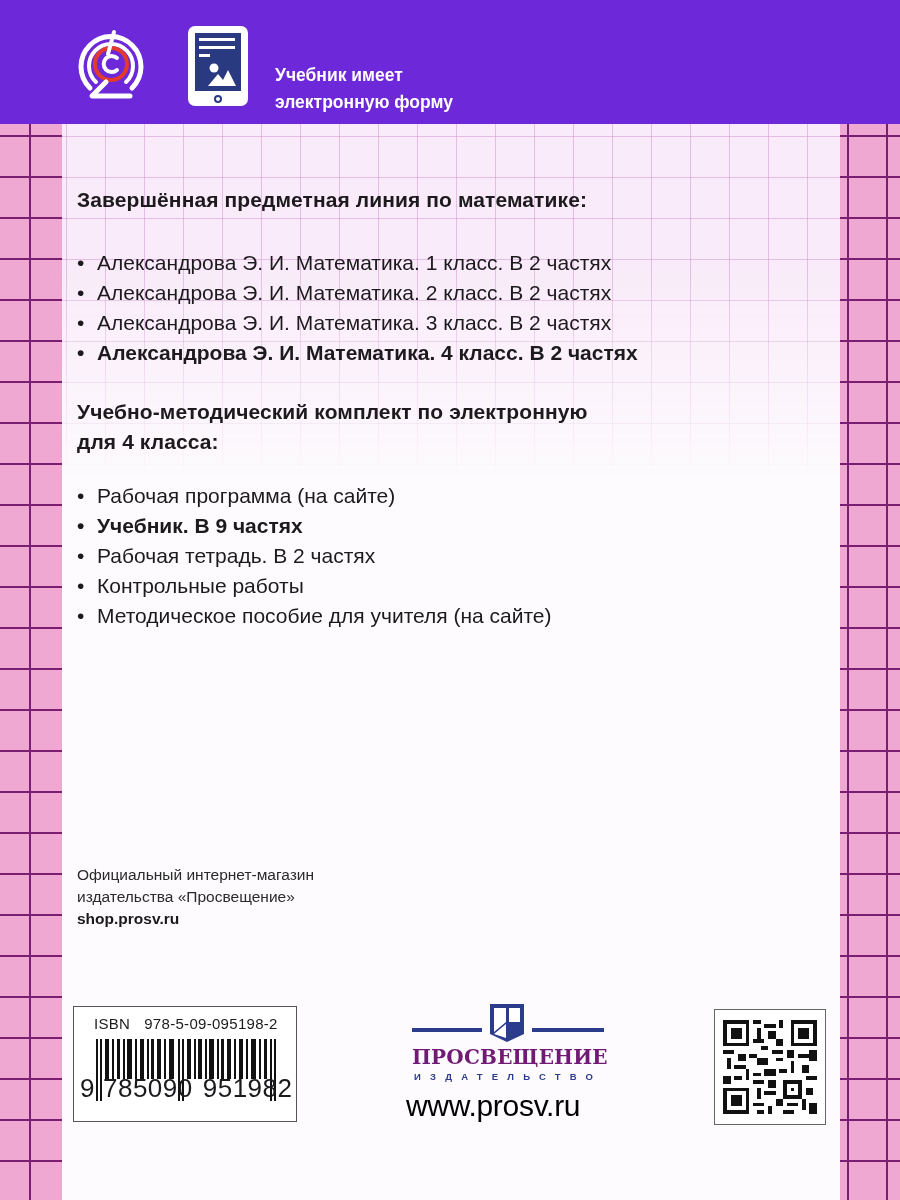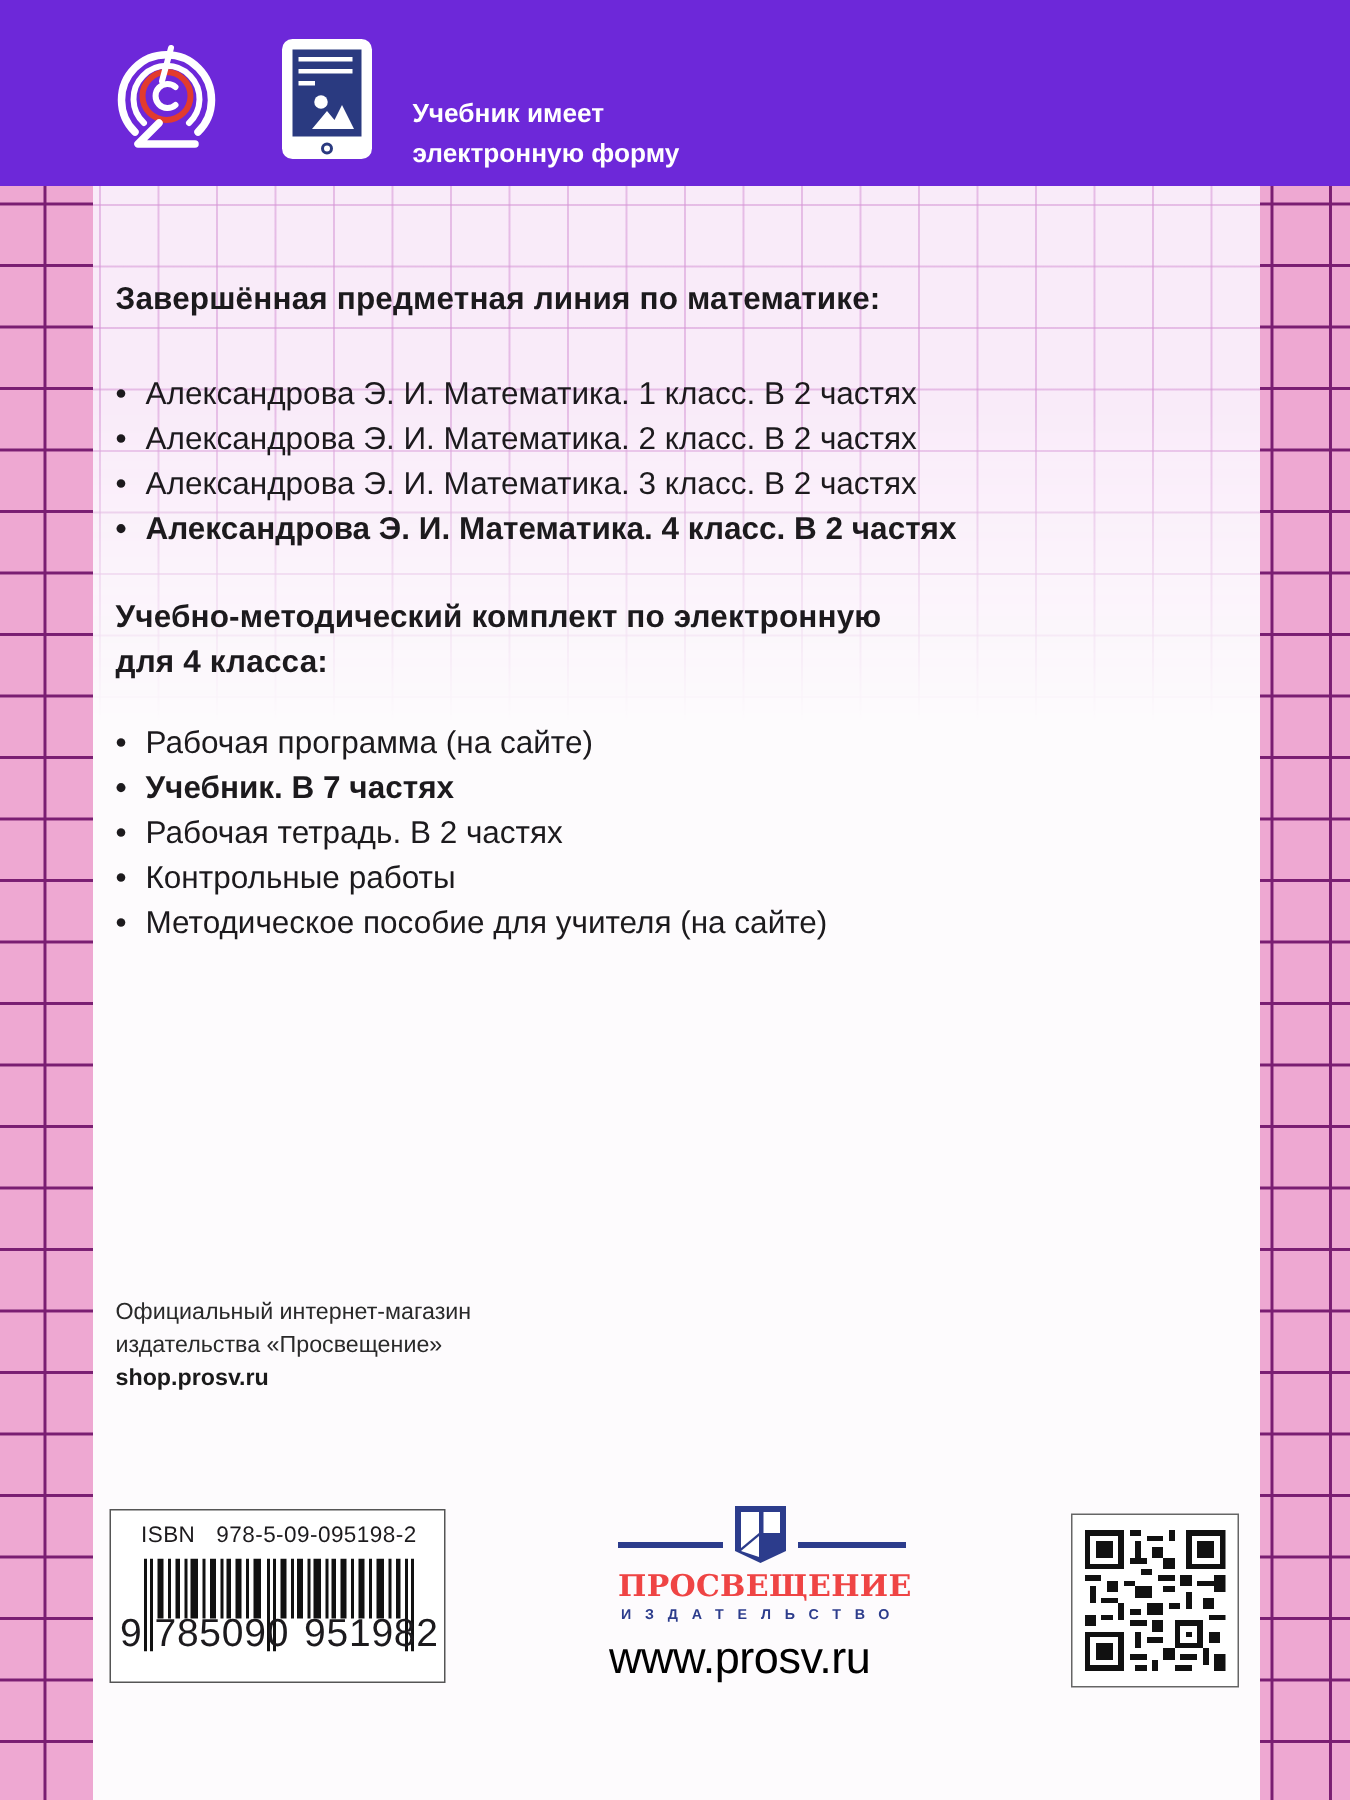--- a/index.html
+++ b/index.html
@@ -58,21 +58,21 @@
     border: 1px solid #555; background: #fff;
   }
   .isbn-label { position: absolute; left: 20px; top: 8px; font-size: 15px; letter-spacing: 0.3px; white-space: nowrap; }
   .isbn-label span + span { margin-left: 14px; }
   .barcode { position: absolute; left: 22px; top: 32px; width: 180px; height: 62px; }
   .barcode-digits { position: absolute; left: 6px; top: 66px; font-size: 26px; letter-spacing: 0.5px; white-space: nowrap; background: transparent; }
   .barcode-digits .lead { margin-right: 8px; }
   .barcode-digits .grp2 { margin-left: 10px; }
 
   .publisher { position: absolute; left: 406px; top: 998px; width: 204px; height: 150px; }
-  .pub-name { position: absolute; left: 6px; top: 47px; font-family: "DejaVu Serif", serif; font-weight: bold; font-size: 20px; color: #ef4444; letter-spacing: 0.2px; white-space: nowrap; }
+  .pub-name { position: absolute; left: 6px; top: 47px; font-family: "DejaVu Serif", serif; font-weight: bold; font-size: 20px; color: #701a75; letter-spacing: 0.2px; white-space: nowrap; }
   .pub-sub { position: absolute; left: 8px; top: 73px; font-size: 9.5px; color: #2c3c8c; letter-spacing: 9.2px; font-weight: bold; white-space: nowrap; }
   .pub-url { position: absolute; left: 0; top: 91px; font-size: 30px; color: #000000; white-space: nowrap; letter-spacing: -0.3px; }
 
   .qr-box { position: absolute; left: 714px; top: 1009px; width: 110px; height: 114px; border: 1px solid #666; background: #fff; }
   .qr { position: absolute; left: 8px; top: 10px; width: 94px; height: 94px; }
 </style>
 </head>
 <body>
 
 <div class="header">
@@ -110,21 +110,21 @@
     <li>Александрова Э. И. Математика. 1 класс. В 2 частях</li>
     <li>Александрова Э. И. Математика. 2 класс. В 2 частях</li>
     <li>Александрова Э. И. Математика. 3 класс. В 2 частях</li>
     <li class="bold">Александрова Э. И. Математика. 4 класс. В 2 частях</li>
   </ul>
 
   <div class="h" style="top:398px;">Учебно-методический комплект по электронную</div>
   <div class="h" style="top:428px;">для 4 класса:</div>
   <ul class="list" style="top:481px;">
     <li>Рабочая программа (на сайте)</li>
-    <li class="bold">Учебник. В 7 частях</li>
+    <li class="bold">Учебник. В 9 частях</li>
     <li>Рабочая тетрадь. В 2 частях</li>
     <li>Контрольные работы</li>
     <li>Методическое пособие для учителя (на сайте)</li>
   </ul>
 </div>
 
 <div class="shop">
   <div>Официальный интернет-магазин</div>
   <div>издательства «Просвещение»</div>
   <div class="url">shop.prosv.ru</div>

